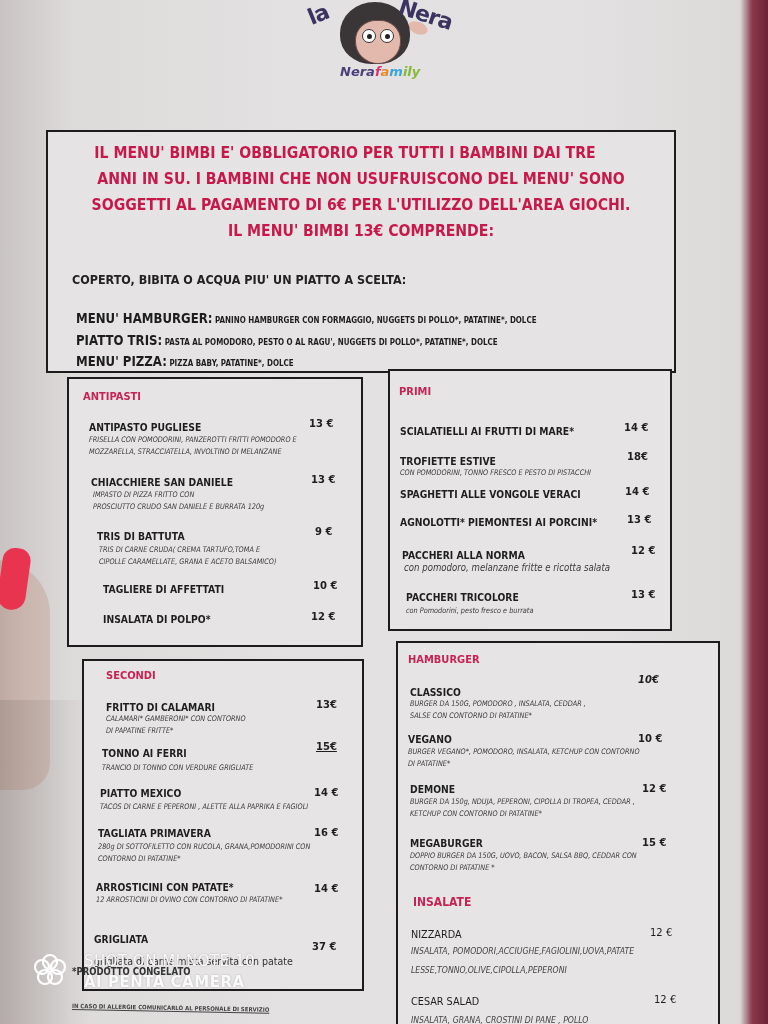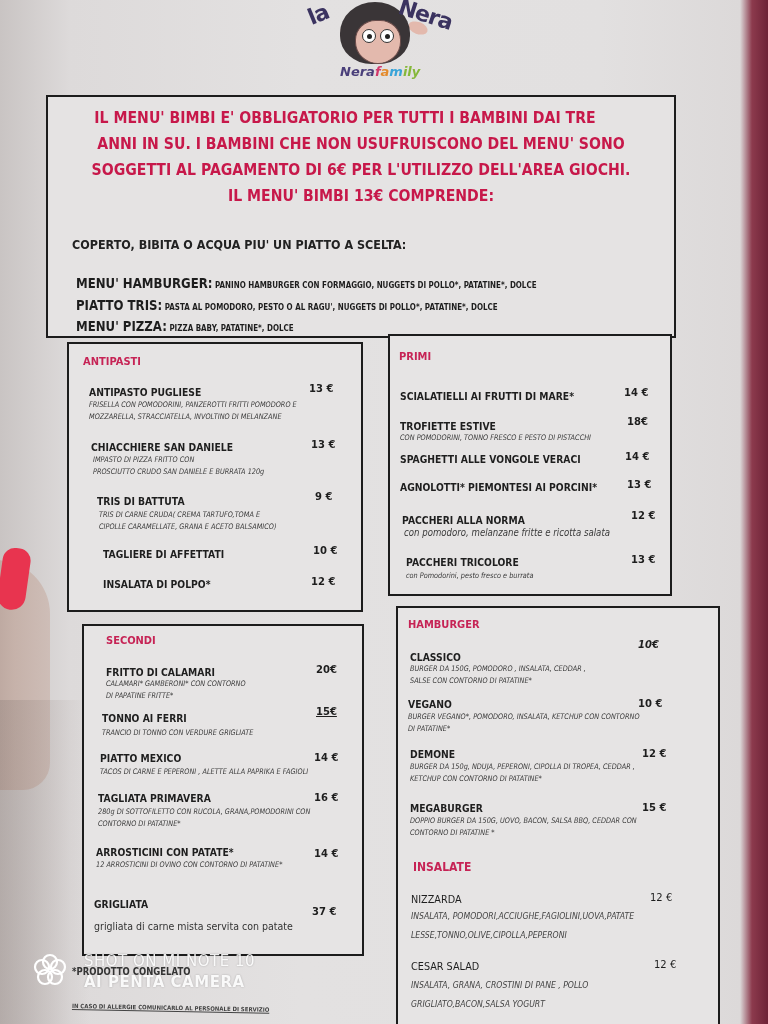--- a/index.html
+++ b/index.html
@@ -35,21 +35,21 @@
     .sheep-ear { position: absolute; top: 22px; width: 20px; height: 12px; background: #e3b9ad; border-radius: 50%; }
     .ear-l { left: 40px; transform: rotate(-20deg); } .ear-r { left: 108px; transform: rotate(20deg); }
     .logo-sub {
       position: absolute; left: 40px; top: 64px; font-size: 13px; font-weight: bold;
       font-style: italic; color: #4a3f7a; font-family: "DejaVu Sans", sans-serif;
     }
     .logo-sub span:nth-child(2){ color:#d2386b } .logo-sub span:nth-child(3){ color:#e48a2b }
     .logo-sub span:nth-child(4){ color:#3aa4d8 } .logo-sub span:nth-child(5){ color:#86b83a }
 
     
-    .box { position: absolute; border: 2px solid #1c1c1c; background: #e6e4e4; }
+    .box { position: absolute; border: 2px solid #1c1c1c; background: #e6e4e4; margin-top: 35px; }
     .kids-box { left: 46px; top: 95px; width: 630px; height: 243px; background: #e5e3e3; }
     .kids-notice {
       position: absolute; left: 0; top: 8px; width: 100%;
       text-align: center; color: #c7184a; font-weight: bold;
       font-family: "DejaVu Sans", sans-serif; font-size: 16px; line-height: 26px;
       transform: scaleX(0.88); transform-origin: center top;
     }
     .kids-notice .ln { display: block; white-space: nowrap; }
     .kids-notice .ln1 { text-align: left; padding-left: 10px; }
     .kids-intro {
@@ -223,21 +223,21 @@
 
     <div class="item-name" style="left:16px;top:220px;">PACCHERI TRICOLORE</div>
     <div class="item-price" style="left:241px;top:218px;">13 €</div>
     <div class="item-desc" style="left:16px;top:234px;">con Pomodorini, pesto fresco e burrata</div>
   </div>
 
   <div class="box secondi-box">
     <div class="section-title" style="left:22px;top:8px;">SECONDI</div>
 
     <div class="item-name" style="left:22px;top:40px;">FRITTO DI CALAMARI</div>
-    <div class="item-price" style="left:232px;top:38px;">20€</div>
+    <div class="item-price" style="left:232px;top:38px;">13€</div>
     <div class="item-desc" style="left:22px;top:52px;">
       <div>CALAMARI* GAMBERONI* CON CONTORNO</div>
       <div>DI PAPATINE FRITTE*</div>
     </div>
 
     <div class="item-name" style="left:18px;top:86px;">TONNO AI FERRI</div>
     <div class="item-price" style="left:232px;top:80px;text-decoration:underline;">15€</div>
     <div class="item-desc" style="left:18px;top:101px;">TRANCIO DI TONNO  CON VERDURE  GRIGLIATE</div>
 
     <div class="item-name" style="left:16px;top:126px;">PIATTO MEXICO</div>

